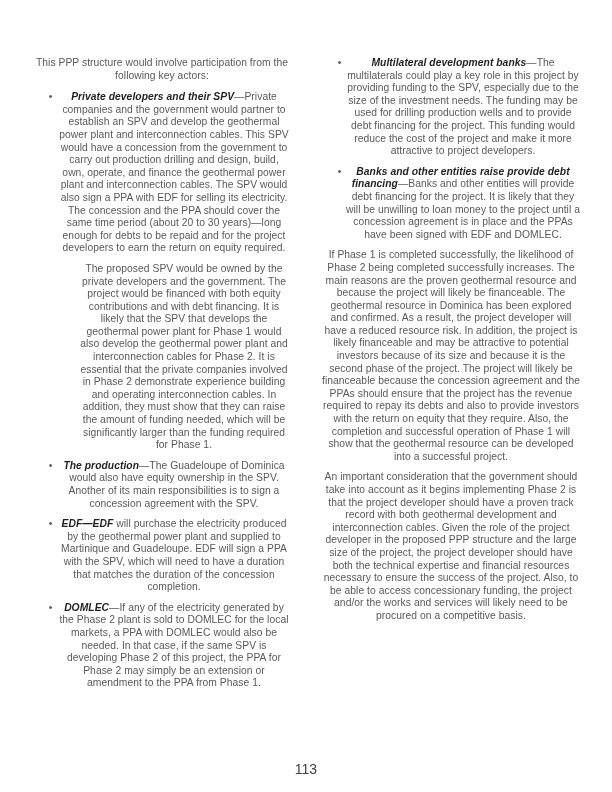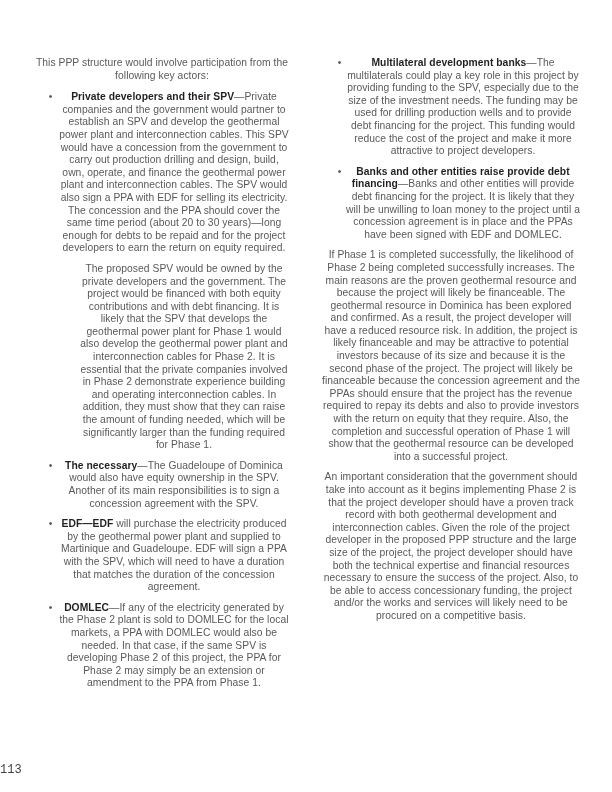--- a/index.html
+++ b/index.html
@@ -33,27 +33,27 @@
   .bullet { display: flex; margin: 0 0 8px 0; }
   .marker {
     flex: 0 0 24px;
     box-sizing: border-box;
     padding-left: 11px;
     color: #58595b;
   }
   .btext { flex: 1 1 auto; min-width: 0; }
   .btext p { margin: 0; }
   .btext p.cont { margin-top: 8px; margin-left: 20px; }
-  strong { font-weight: bold; color: #231f20; }
+  strong { font-weight: bold; color: #231f20; font-style: italic; }
   .folio {
     position: absolute;
     bottom: 15px; left: 0; right: 0;
-    text-align: left;
-    font-family: Liberation Mono, monospace;
-    font-size: 12px;
+    text-align: center;
+    font-family: Liberation Sans, sans-serif;
+    font-size: 14px;
     color: #414042;
   }
 </style>
 </head>
 <body>
 
 <div class="page">
   <div class="content">
 
     <div class="col">
@@ -63,28 +63,28 @@
         <span class="marker">•</span>
         <div class="btext">
           <p><strong>Private developers and their SPV</strong><span>—Private companies and the government would partner to establish an SPV and develop the geothermal power plant and interconnection cables. This SPV would have a concession from the government to carry out production drilling and design, build, own, operate, and finance the geothermal power plant and interconnection cables. The SPV would also sign a PPA with EDF for selling its electricity. The concession and the PPA should cover the same time period (about 20 to 30 years)—long enough for debts to be repaid and for the project developers to earn the return on equity required.</span></p>
           <p class="cont">The proposed SPV would be owned by the private developers and the government. The project would be financed with both equity contributions and with debt financing. It is likely that the SPV that develops the geothermal power plant for Phase 1 would also develop the geothermal power plant and interconnection cables for Phase 2. It is essential that the private companies involved in Phase 2 demonstrate experience building and operating interconnection cables. In addition, they must show that they can raise the amount of funding needed, which will be significantly larger than the funding required for Phase 1.</p>
         </div>
       </div>
 
       <div class="bullet">
         <span class="marker">•</span>
         <div class="btext">
-          <p><strong>The necessary</strong><span>—The Guadeloupe of Dominica would also have equity ownership in the SPV. Another of its main responsibilities is to sign a concession agreement with the SPV.</span></p>
+          <p><strong>The production</strong><span>—The Guadeloupe of Dominica would also have equity ownership in the SPV. Another of its main responsibilities is to sign a concession agreement with the SPV.</span></p>
         </div>
       </div>
 
       <div class="bullet">
         <span class="marker">•</span>
         <div class="btext">
-          <p><strong>EDF—EDF</strong><span> will purchase the electricity produced by the geothermal power plant and supplied to Martinique and Guadeloupe. EDF will sign a PPA with the SPV, which will need to have a duration that matches the duration of the concession agreement.</span></p>
+          <p><strong>EDF—EDF</strong><span> will purchase the electricity produced by the geothermal power plant and supplied to Martinique and Guadeloupe. EDF will sign a PPA with the SPV, which will need to have a duration that matches the duration of the concession completion.</span></p>
         </div>
       </div>
 
       <div class="bullet">
         <span class="marker">•</span>
         <div class="btext">
           <p><strong>DOMLEC</strong><span>—If any of the electricity generated by the Phase 2 plant is sold to DOMLEC for the local markets, a PPA with DOMLEC would also be needed. In that case, if the same SPV is developing Phase 2 of this project, the PPA for Phase 2 may simply be an extension or amendment to the PPA from Phase 1.</span></p>
         </div>
       </div>
     </div>

